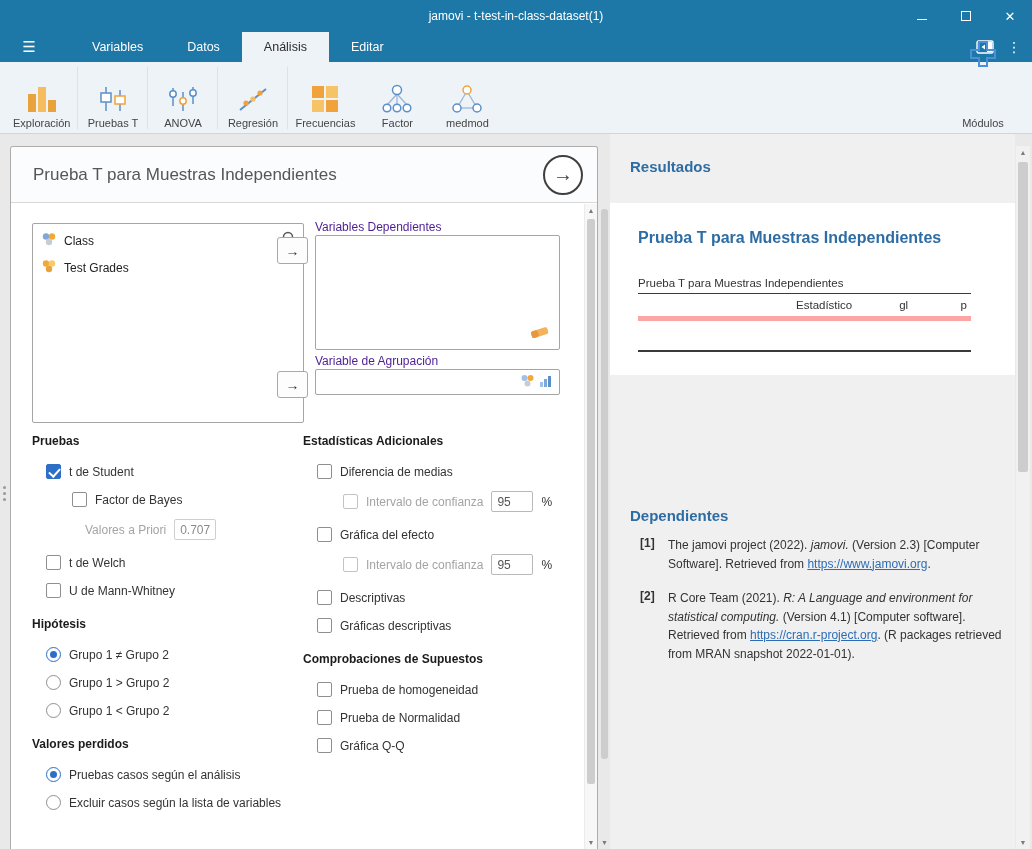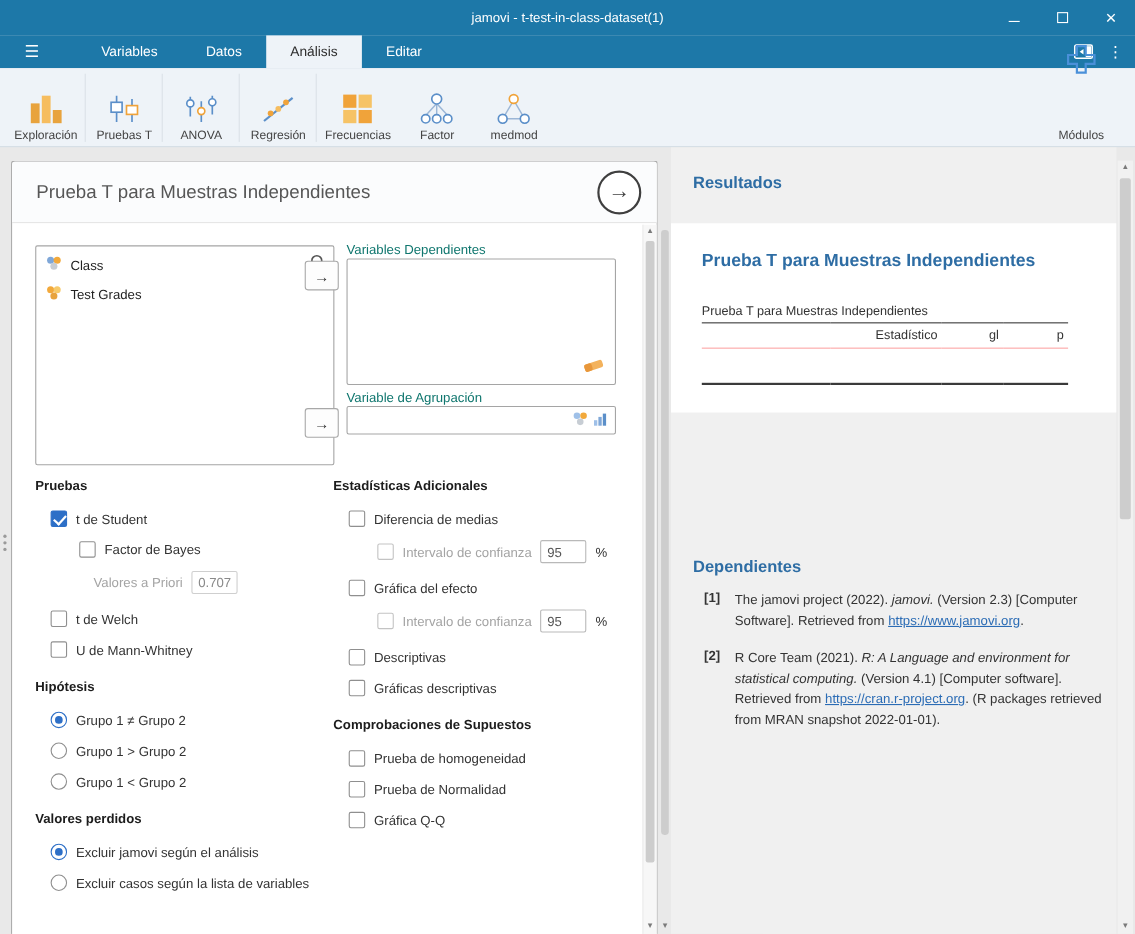--- a/index.html
+++ b/index.html
@@ -45,21 +45,21 @@
   .run-button { width:40px; height:40px; border:2.5px solid #3f3f3f; border-radius:50%; display:flex; align-items:center; justify-content:center; font-size:20px; color:#3f3f3f; background:#fff; cursor:default; }
   .panel-body { position:absolute; top:57px; left:0; right:0; bottom:0; overflow:hidden; }
 
   .var-list { position:absolute; left:21px; top:19px; width:272px; height:200px; border:1px solid #a5a5a5; border-radius:2px; background:#fff; padding-top:3px; }
   .var-search { position:absolute; top:6px; right:6px; }
   .var-row { display:flex; align-items:center; gap:7px; padding:5px 8px; font-size:12px; color:#222; }
 
   .move-btn { position:absolute; left:266px; width:31px; height:27px; border:1px solid #a8a8a8; border-radius:3px; background:#fdfdfd; display:flex; align-items:center; justify-content:center; font-size:14px; color:#333; }
   .move-1 { top:33px; } .move-2 { top:167px; }
 
-  .field-label { position:absolute; left:304px; font-size:12px; color:#0f766e; }
+  .field-label { position:absolute; left:304px; font-size:12px; color:#4c1d95; }
   .dep-label { top:16px; } .group-label { top:150px; }
   .dep-box { position:absolute; left:304px; top:31px; width:245px; height:115px; border:1px solid #a5a5a5; border-radius:2px; background:#fff; }
   .eraser { position:absolute; right:8px; bottom:5px; }
   .group-box { position:absolute; left:304px; top:165px; width:245px; height:26px; border:1px solid #a5a5a5; border-radius:2px; background:#fff; display:flex; align-items:center; justify-content:flex-end; gap:4px; padding-right:6px; }
 
   .opt-col { position:absolute; top:230px; }
   .col-left { left:21px; width:266px; }
   .col-right { left:292px; width:286px; }
   .sec-title { font-weight:700; font-size:12px; color:#1c1c1c; margin-bottom:12px; height:17px; }
   .sec-title.mt { margin-top:18px; }
@@ -87,21 +87,21 @@
   .sb-thumb { position:absolute; left:2px; right:2px; background:#cdcdcd; border-radius:2px; }
   .panel-thumb { top:15px; height:565px; }
 
   
   .results-panel { position:absolute; left:610px; top:0; right:17px; bottom:0; background:#f0f0f0; overflow:hidden; }
   .results-title { padding:24px 0 0 20px; color:#2e6da4; font-weight:700; font-size:15px; }
   .results-block { margin-top:28px; background:#fff; padding:26px 0 0 28px; height:172px; }
   .results-heading { color:#2e6da4; font-weight:700; font-size:16px; margin-bottom:30px; }
   .table-caption { font-size:11.5px; color:#333; margin-bottom:4px; }
   .res-table { width:333px; border-collapse:collapse; font-size:11.5px; color:#333; }
-  .res-table thead tr { border-top:1px solid #3a3a3a; border-bottom:1px solid #fca5a5; }
+  .res-table thead tr { border-top:1px solid #3a3a3a; border-bottom:5px solid #fca5a5; }
   .res-table th { font-weight:400; text-align:right; padding:5px 4px; }
   .res-table th.rowlab { width:115px; }
   .res-table th.c-stat { width:100px; }
   .res-table th.c-gl { width:55px; }
   .res-table th.c-p { width:58px; }
   .res-table tbody tr { border-bottom:2px solid #3a3a3a; }
   .res-table td { height:32px; }
 
   .refs-title { margin-top:132px; padding-left:20px; color:#2e6da4; font-weight:700; font-size:15px; }
   .refs { margin-top:12px; padding-left:30px; }
@@ -369,21 +369,21 @@
             <span class="opt-label">Grupo 1 &gt; Grupo 2</span>
           </div>
           <div class="opt-row">
             <span class="rd"></span>
             <span class="opt-label">Grupo 1 &lt; Grupo 2</span>
           </div>
 
           <div class="sec-title mt">Valores perdidos</div>
           <div class="opt-row">
             <span class="rd selected"></span>
-            <span class="opt-label">Excluir jamovi según el análisis</span>
+            <span class="opt-label">Pruebas casos según el análisis</span>
           </div>
           <div class="opt-row">
             <span class="rd"></span>
             <span class="opt-label">Excluir casos según la lista de variables</span>
           </div>
         </div>
 
         <div class="opt-col col-right">
           <div class="sec-title">Estadísticas Adicionales</div>
           <div class="opt-row">

